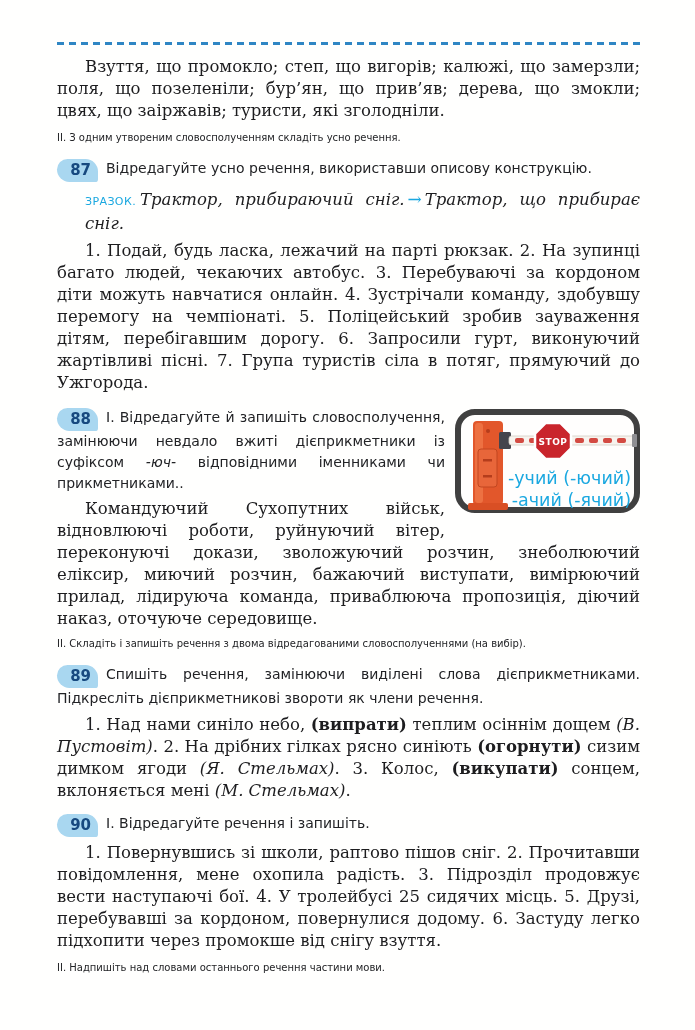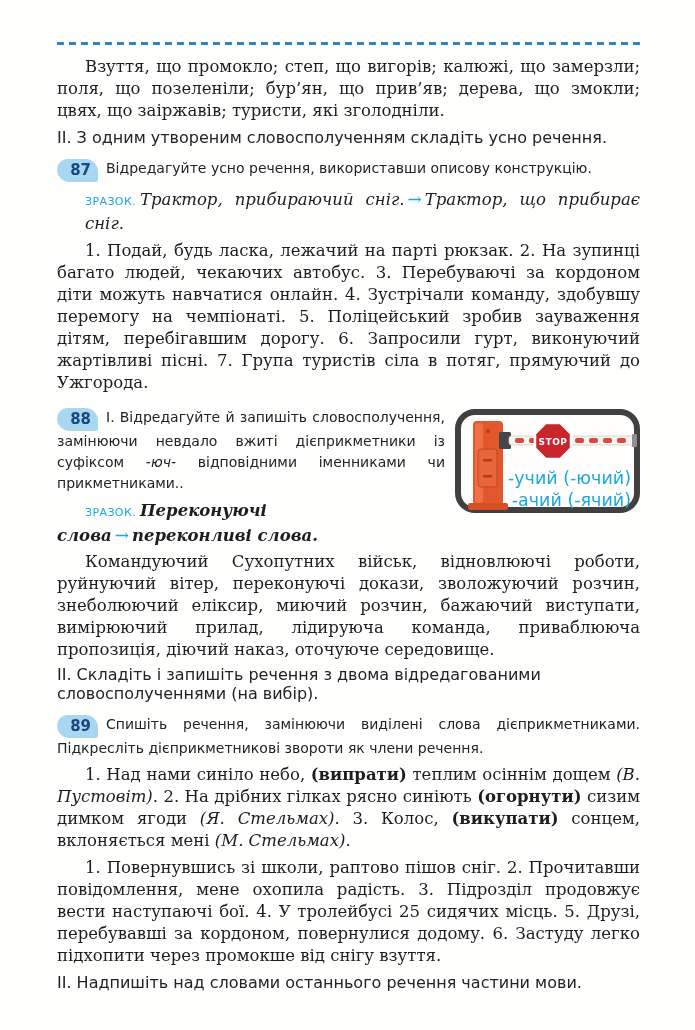--- a/index.html
+++ b/index.html
@@ -21,21 +21,21 @@
   }
   p.body {
     font-size:16.5px; line-height:22px;
     text-align:justify;
     text-indent:28px;
     margin-top:5px;
     hyphens:manual;
   }
   p.subtask {
     font-family:"DejaVu Sans","Liberation Sans",sans-serif;
-    font-size:16px; line-height:19px;
+    font-size:10px; line-height:19px;
     color:#222326;
     margin-top:6px;
   }
   p.taskline {
     font-family:"DejaVu Sans","Liberation Sans",sans-serif;
     font-size:14px; line-height:21px;
     color:#222326;
     text-align:justify;
     margin-top:11px;
   }
@@ -137,24 +137,24 @@
         <polygon points="84.5,8 99.5,8 110,18.5 110,33.5 99.5,44 84.5,44 74,33.5 74,18.5" fill="#c9252c" stroke="#ffffff" stroke-width="2.5"></polygon>
         <text x="92" y="29.5" text-anchor="middle" fill="#ffffff" font-family="DejaVu Sans, Liberation Sans, sans-serif" font-size="9" font-weight="bold" letter-spacing="0.5">STOP</text>
       </svg>
       <div class="suffixes">
         <div>-учий (-ючий)</div>
         <div>-ачий (-ячий)</div>
       </div>
     </div>
 
     <p class="taskline" style="margin-top:13px"><span class="badge">88</span><span><span>І. Відредагуйте й запишіть словосполучення, за­мінюючи невдало вжиті дієприкметники із суфіксом </span><span class="i">-юч-</span><span> відповідними іменниками чи прикметниками..</span></span></p>
-    <p class="sample hang"><span class="zrazok">ЗРАЗОК.</span><span class="bold-it">Переконуючі слова</span><span class="arrow">→</span><span class="bold-it">переконливі слова.</span></p>
     <p class="body" style="margin-top:4px">Командуючий Сухопутних військ, віднов­люючі роботи, руйнуючий вітер, переконуючі докази, зволожуючий розчин, знеболюючий еліксир, миючий розчин, бажаючий виступати, вимірюючий прилад, лідируюча команда, приваблююча пропозиція, діючий наказ, оточуюче середовище.</p>
   </div>
   <p class="subtask" style="margin-top:4px">II. Складіть і запишіть речення з двома відредагованими словосполученнями (на вибір).</p>
 
   <p class="taskline"><span class="badge">89</span><span>Спишіть речення, замінюючи виділені слова дієприкметниками. Підкресліть діє­прикметникові звороти як члени речення.</span></p>
   <p class="body"><span>1. Над нами синіло небо, </span><span class="b">(випрати)</span><span> теплим осіннім дощем </span><span class="i">(В. Пус­товіт)</span><span>. 2. На дрібних гілках рясно синіють </span><span class="b">(огорнути)</span><span> сизим димком ягоди </span><span class="i">(Я. Стельмах)</span><span>. 3. Колос, </span><span class="b">(викупати)</span><span> сонцем, вклоняється мені </span><span class="i">(М. Стельмах)</span><span>.</span></p>
 
+  <p class="taskline"><span class="badge">90</span><span>І. Відредагуйте речення і запишіть.</span></p>
   <p class="body">1. Повернувшись зі школи, раптово пішов сніг. 2. Прочитавши по­відомлення, мене охопила радість. 3. Підрозділ продовжує вести на­ступаючі бої. 4. У тролейбусі 25 сидячих місць. 5. Друзі, перебувавші за кордоном, повернулися додому. 6. Застуду легко підхопити че­рез промокше від снігу взуття.</p>
   <p class="subtask">II. Надпишіть над словами останнього речення частини мови.</p>
 
 </div>
 
 </body></html>

